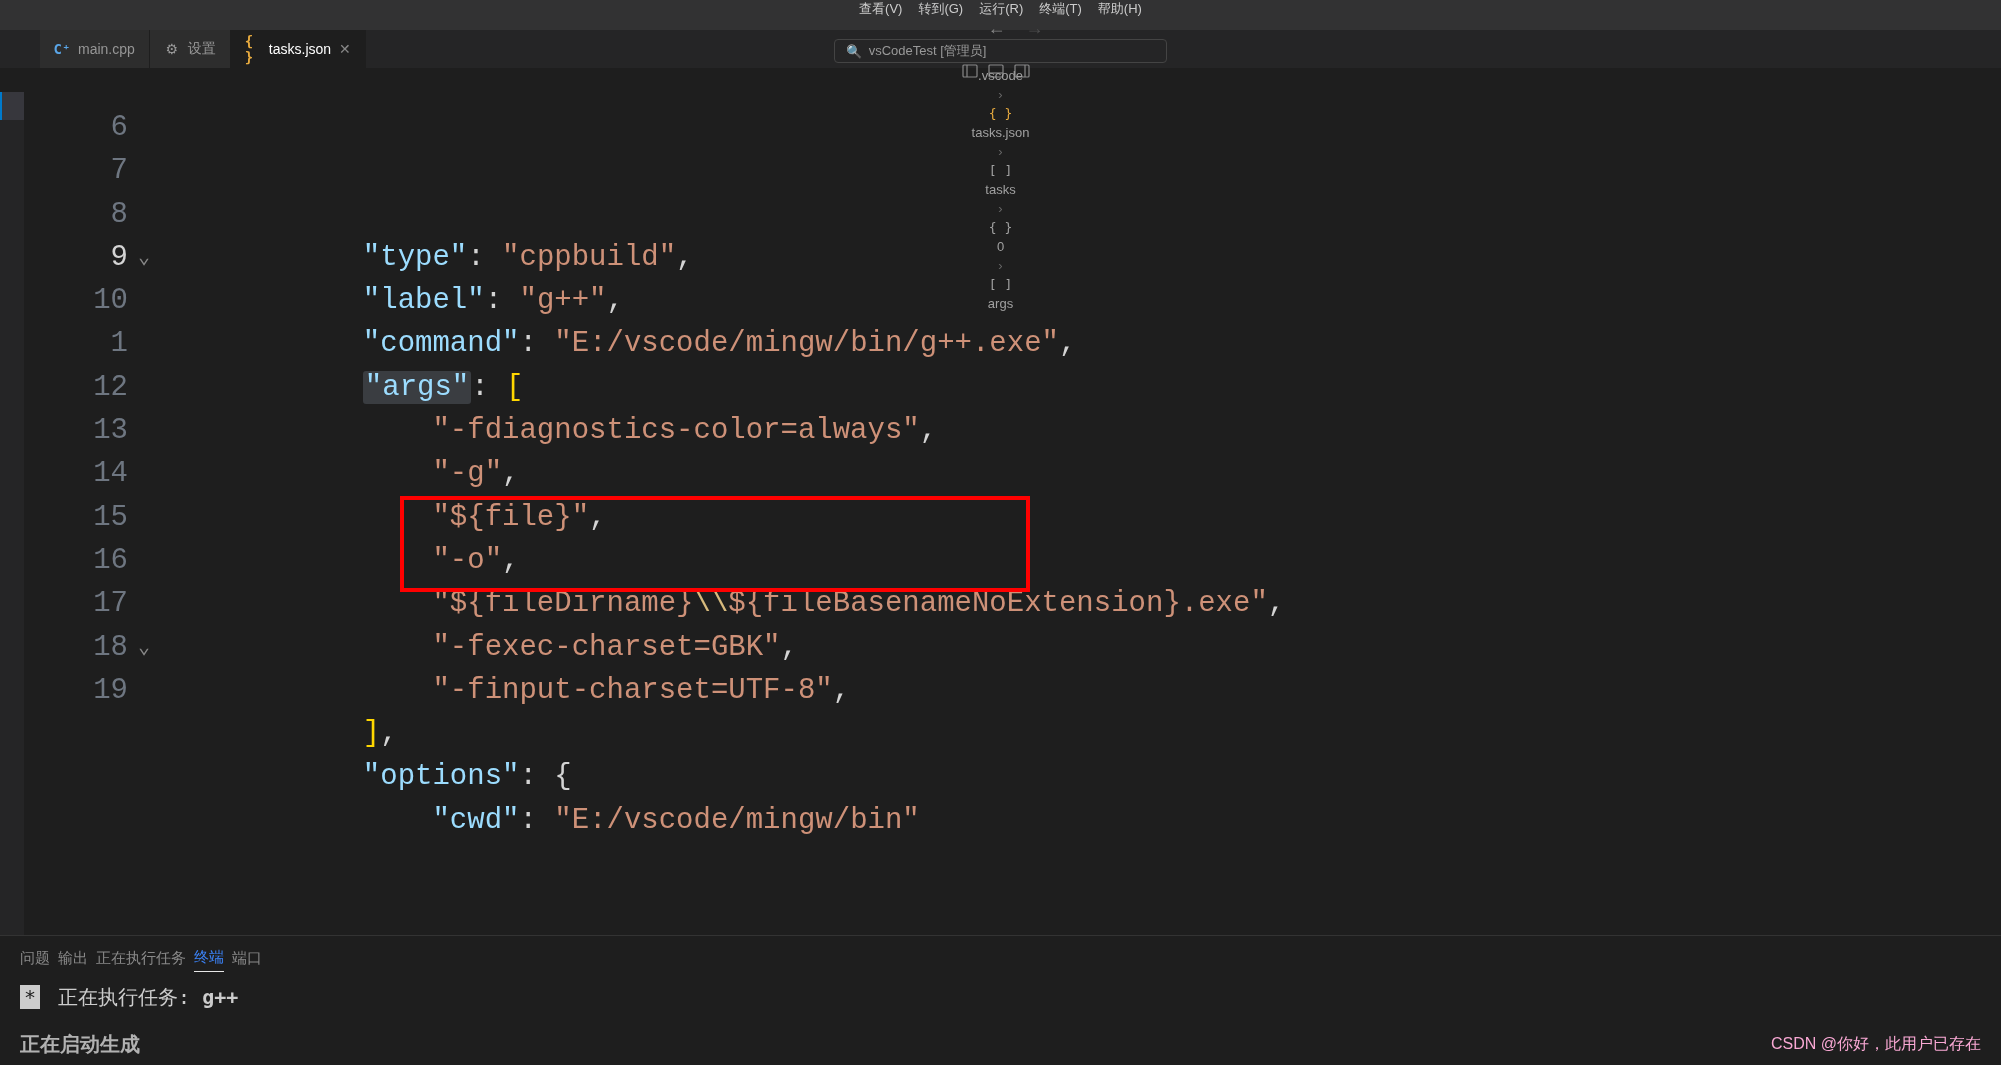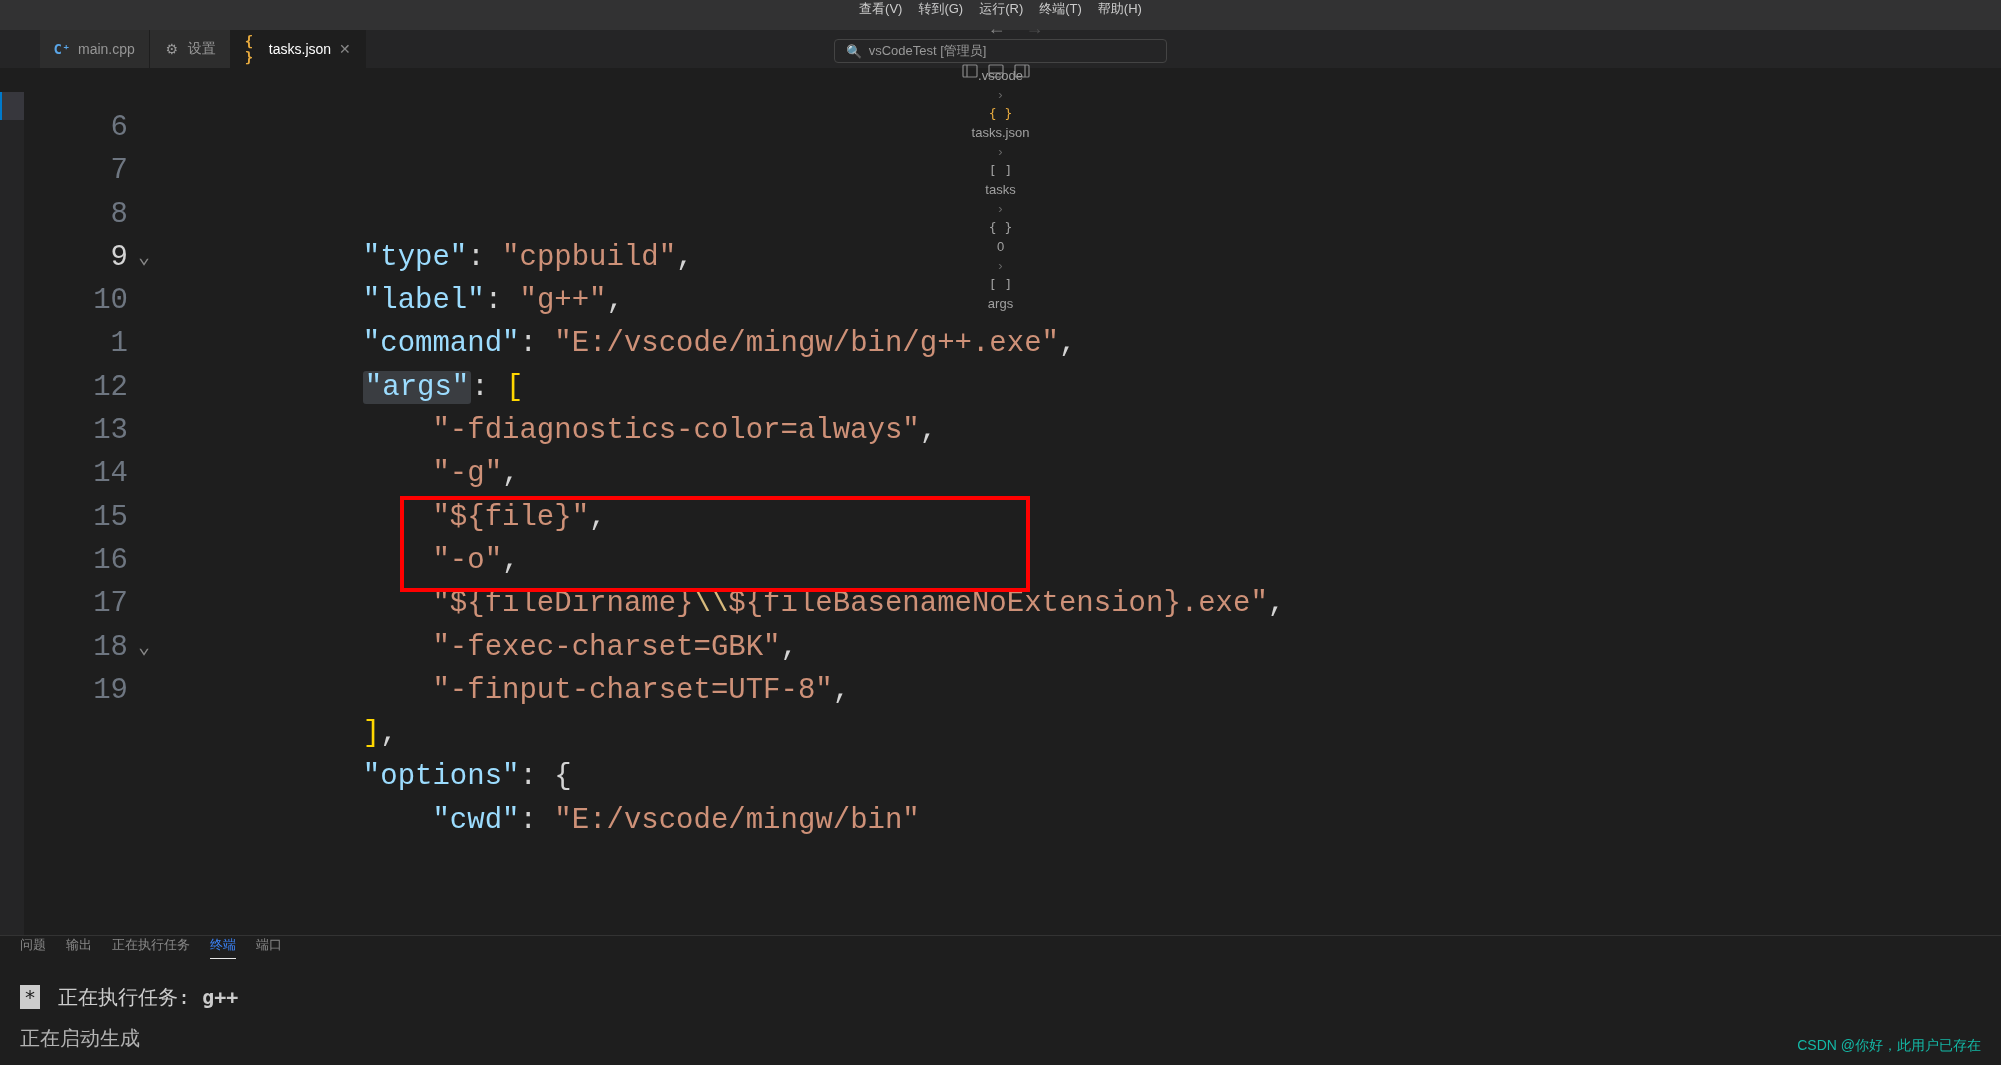--- a/index.html
+++ b/index.html
@@ -125,24 +125,24 @@
 }
 
 .panel {
   height: 130px;
   border-top: 1px solid #333;
   background: #1e1e1e;
   padding: 0 20px;
 }
 .panel-tabs {
   display: flex;
-  gap: 20px;
+  gap: 8px;
   height: 36px;
-  align-items: flex-start;
-  font-size: 13px;
+  align-items: flex-end;
+  font-size: 15px;
   color: #888;
 }
 .panel-tabs .ptab { cursor: pointer; padding-bottom: 4px; }
 .panel-tabs .ptab.active { color: #3b82f6; border-bottom: 1px solid #e7e7e7; }
 .terminal-content {
   font-family: Consolas, monospace;
   font-size: 20px;
   color: #cccccc;
   padding: 12px 0;
 }
@@ -150,22 +150,22 @@
   background: #cccccc;
   color: #1e1e1e;
   padding: 0 4px;
   margin-right: 6px;
 }
 .terminal-content .bold { font-weight: bold; }
 .watermark {
   position: absolute;
   right: 20px;
   bottom: 10px;
-  color: #14b8a6;
-  font-size: 14px;
+  color: #f9a8d4;
+  font-size: 16px;
 }
 </style>
 </head>
 <body>
 
 <div class="titlebar">
   <div style="display:flex;">
     <span class="menu-item">查看(V)</span>
     <span class="menu-item">转到(G)</span>
     <span class="menu-item">运行(R)</span>
@@ -267,17 +267,17 @@
     <span class="ptab">正在执行任务</span>
     <span class="ptab active">终端</span>
     <span class="ptab">端口</span>
   </div>
   <div class="terminal-content">
     <div>
       <span class="prompt">*</span>
       <span>正在执行任务: </span>
       <span class="bold">g++</span>
     </div>
-    <div style="margin-top:14px; opacity:.85;">正在启动生成</div>
+    <div style="margin-top:20px; opacity:.85;font-weight:bold;">正在启动生成</div>
   </div>
 </div>
 
 <div class="watermark">CSDN @你好，此用户已存在</div>
 
 </body></html>

